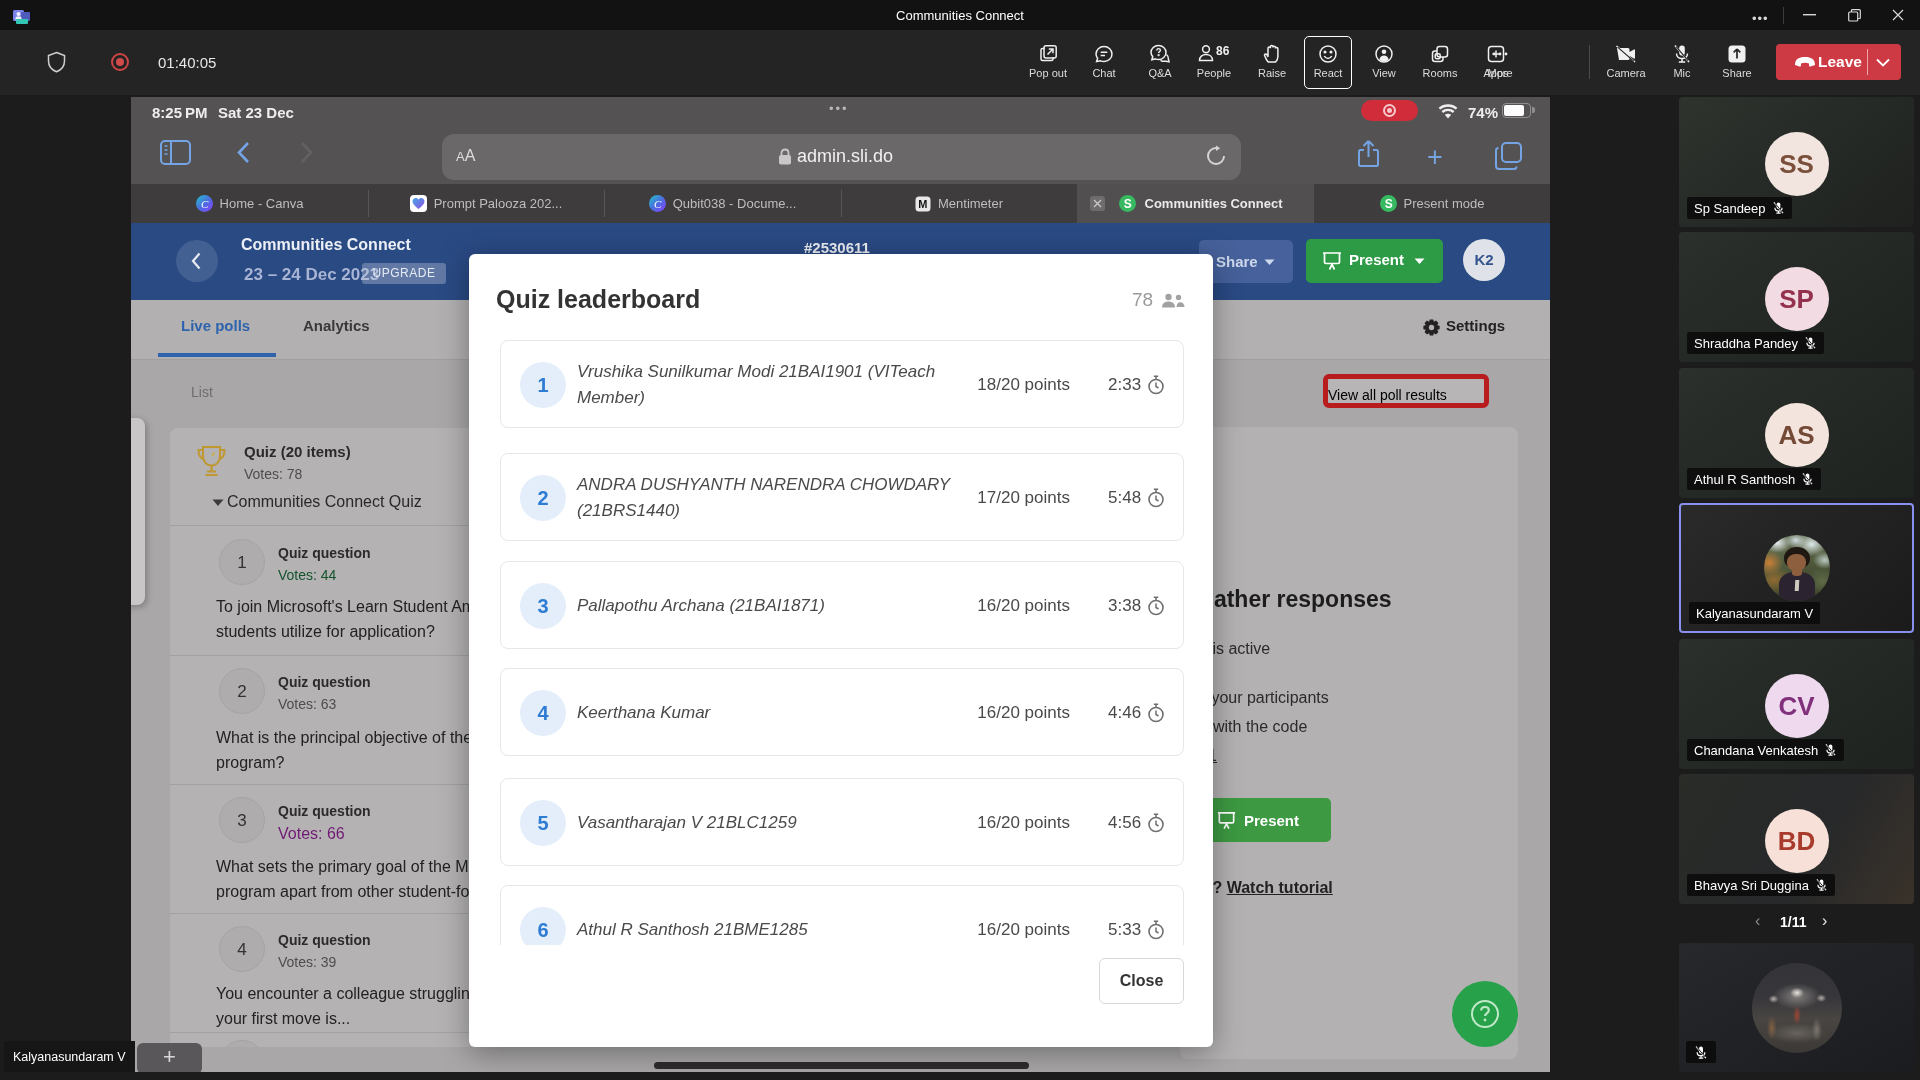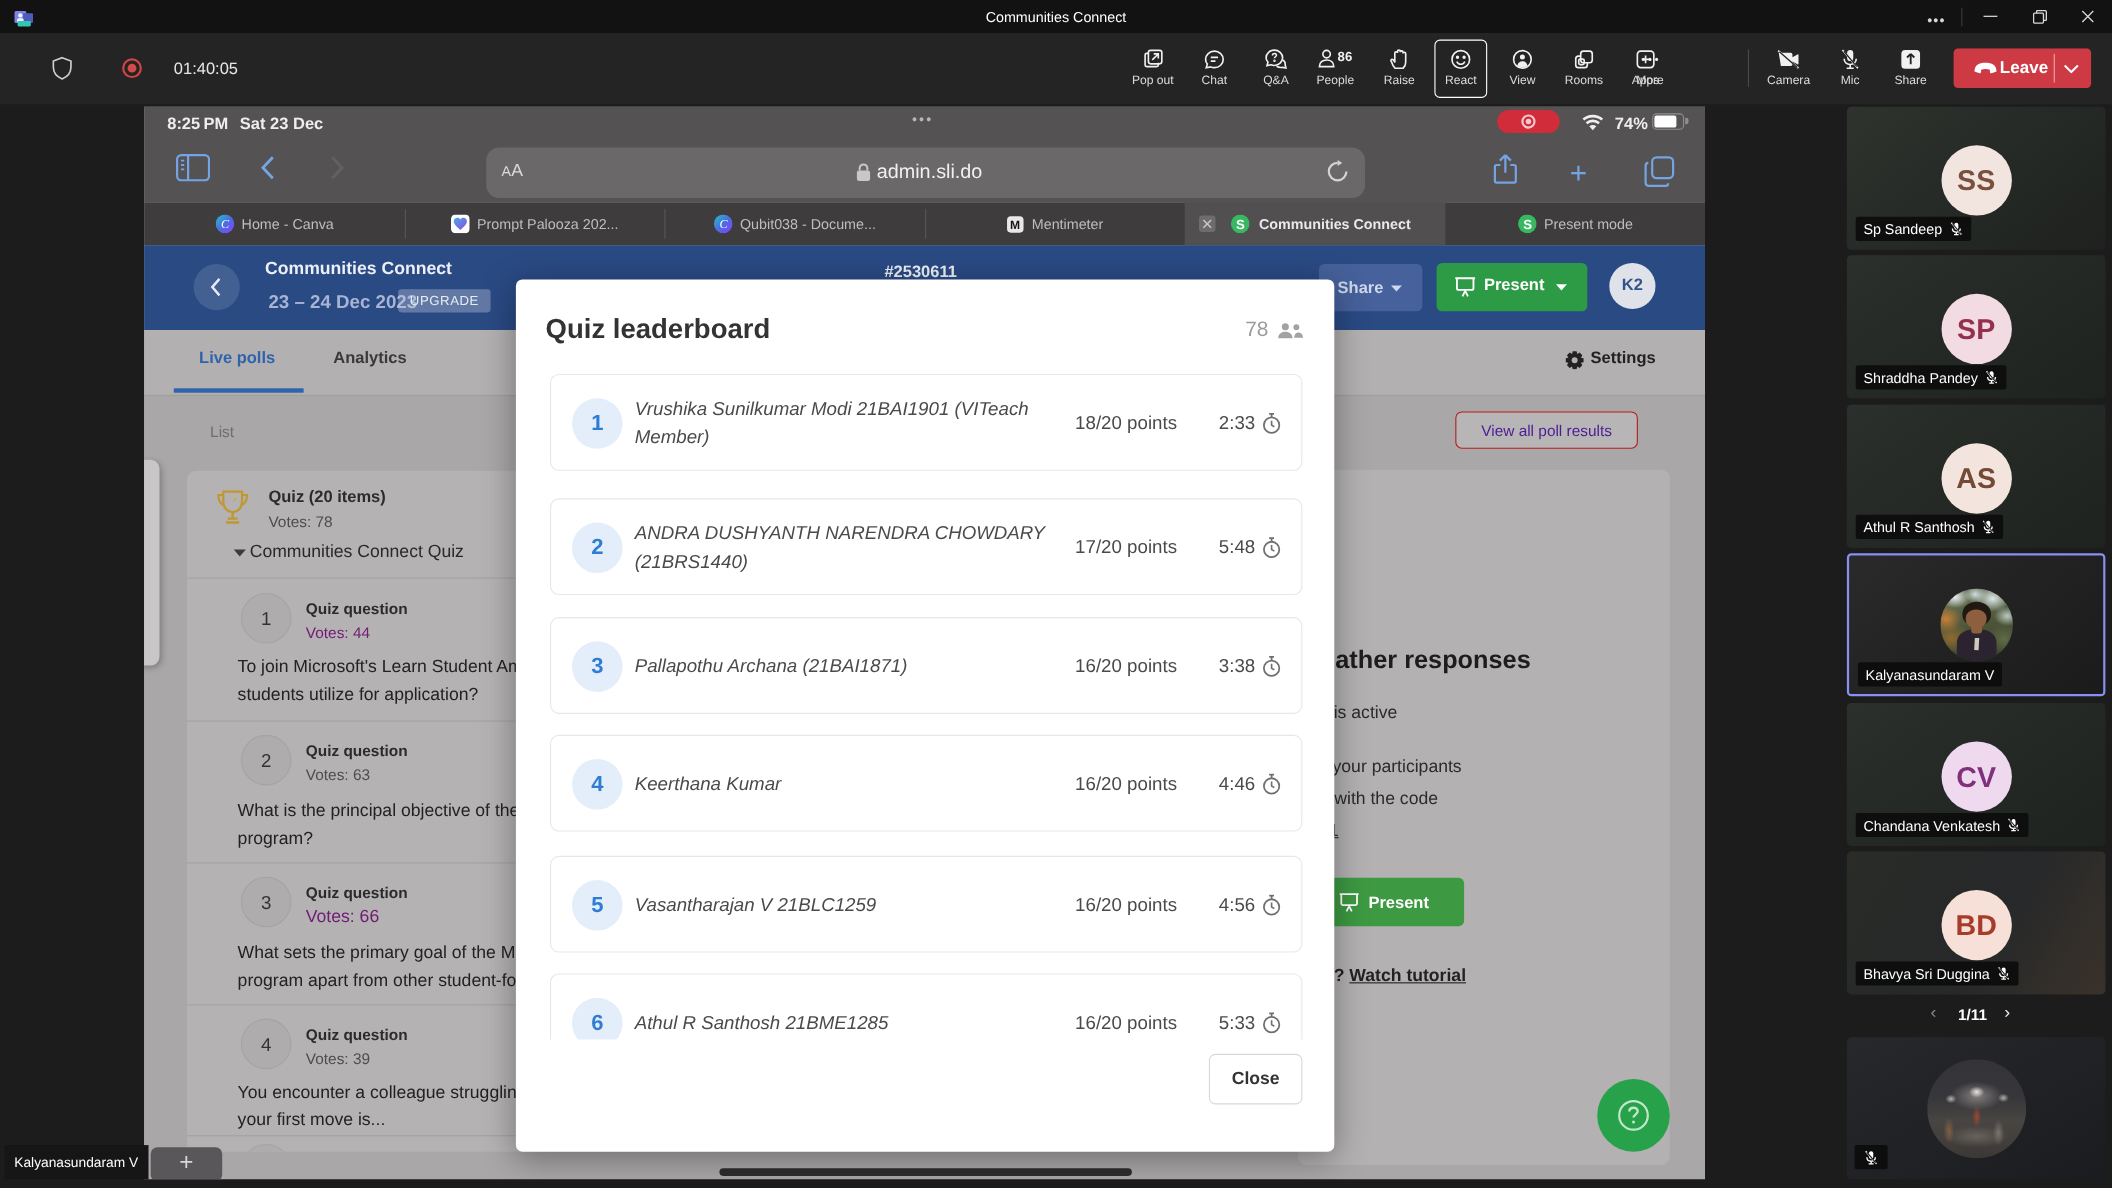--- a/index.html
+++ b/index.html
@@ -335,40 +335,40 @@
       <div class="abs" style="left:27px;top:53px;width:118px;height:4px;background:#2f64ad"></div>
       <div class="abs" style="left:172px;top:17px;color:#3a3839;font-size:15px;font-weight:bold">Analytics</div>
       <svg class="abs" style="left:1292px;top:19px" width="17" height="17" viewBox="0 0 17 17">
           <path d="M6.13 2.77 L6.75 0.39 L10.25 0.39 L10.87 2.77 L10.87 2.77 L13.00 1.53 L15.47 4.00 L14.23 6.13 L14.23 6.13 L16.61 6.75 L16.61 10.25 L14.23 10.87 L14.23 10.87 L15.47 13.00 L13.00 15.47 L10.87 14.23 L10.87 14.23 L10.25 16.61 L6.75 16.61 L6.13 14.23 L6.13 14.23 L4.00 15.47 L1.53 13.00 L2.77 10.87 L2.77 10.87 L0.39 10.25 L0.39 6.75 L2.77 6.13 L2.77 6.13 L1.53 4.00 L4.00 1.53 L6.13 2.77 Z" fill="#232122"></path>
           <circle cx="8.5" cy="8.5" r="2.7" fill="#b2b0b1"></circle>
         </svg>
       <div class="abs" style="left:1315px;top:17px;color:#232122;font-size:15px;font-weight:bold">Settings</div>
     </div>
     <div id="content">
       <div class="abs" style="left:60px;top:24px;color:#6f6d6e;font-size:14px">List</div>
-      <div class="abs" style="left:1192px;top:14px;width:166px;height:34px;background:#b7b5b6;border:1px solid #b91c1c;border-radius:6px;color:#4c1d95;font-size:14px;text-align:center;line-height:32px">View all poll results</div>
+      <div class="abs" style="left:1192px;top:14px;width:166px;height:34px;background:#b7b5b6;border:5px solid #b91c1c;border-radius:6px;color:#000000;font-size:14px;line-height:32px">View all poll results</div>
 
       <div class="abs" style="left:39px;top:68px;width:480px;height:619px;background:#b4b2b3;border-radius:8px 8px 0 0"></div>
       <div class="abs" style="left:39px;top:68px;width:480px;height:619px;overflow:hidden">
         <svg class="abs" style="left:25px;top:16px" width="33" height="35" viewBox="0 0 33 35" fill="none" stroke="#bf9832" stroke-width="2">
             <path d="M8 3 H25 V12 C25 17.5 21.5 21.5 16.5 21.5 C11.5 21.5 8 17.5 8 12 Z"></path>
             <path d="M8 6 H3.5 C3.5 11 5 14 8.5 15 M25 6 H29.5 C29.5 11 28 14 24.5 15"></path>
             <path d="M16.5 21.5 V27 M10.5 31 H22.5 M12 27.5 H21" stroke-width="2.2"></path>
             <path d="M19 8.5 C19 10 18 11 16.8 11.2" stroke-width="1.5" stroke="#cfa93c"></path>
           </svg>
         <div class="abs" style="left:74px;top:15px;color:#2c2a2b;font-size:15px;font-weight:bold">Quiz (20 items)</div>
         <div class="abs" style="left:74px;top:38px;color:#4e4c4d;font-size:14px">Votes: 78</div>
         <svg class="abs" style="left:42px;top:71px" width="12" height="8" viewBox="0 0 12 8">
             <path d="M0.5 0.5 L6 7 L11.5 0.5" fill="#3c3a3b"></path>
           </svg>
         <div class="abs" style="left:57px;top:65px;color:#2a2829;font-size:16px">Communities Connect Quiz</div>
         <div class="abs" style="left:0;top:97px;width:480px;height:1px;background:#a3a1a2"></div>
         <div class="abs" style="left:49px;top:111px;width:46px;height:46px;border-radius:50%;background:#aeacad;border:1px solid #a5a3a4;color:#333132;font-size:17px;text-align:center;line-height:46px">1</div>
         <div class="abs" style="left:108px;top:117px;color:#2c2a2b;font-size:14px;font-weight:bold">Quiz question</div>
-        <div class="abs" style="left:108px;top:139px;color:#701a75;font-size:14px">Votes: 44</div>
+        <div class="abs" style="left:108px;top:139px;color:#14532d;font-size:14px">Votes: 44</div>
         <div class="abs" style="left:46px;top:166px;color:#232122;font-size:16px;line-height:25px;white-space:nowrap">To join Microsoft's Learn Student Ambassad<br>students utilize for application?</div>
         <div class="abs" style="left:0;top:227px;width:480px;height:1px;background:#a3a1a2"></div>
         <div class="abs" style="left:49px;top:240px;width:46px;height:46px;border-radius:50%;background:#aeacad;border:1px solid #a5a3a4;color:#333132;font-size:17px;text-align:center;line-height:46px">2</div>
         <div class="abs" style="left:108px;top:246px;color:#2c2a2b;font-size:14px;font-weight:bold">Quiz question</div>
         <div class="abs" style="left:108px;top:268px;color:#4e4c4d;font-size:14px">Votes: 63</div>
         <div class="abs" style="left:46px;top:297px;color:#232122;font-size:16px;line-height:25px;white-space:nowrap">What is the principal objective of the Micros<br>program?</div>
         <div class="abs" style="left:0;top:356px;width:480px;height:1px;background:#a3a1a2"></div>
         <div class="abs" style="left:49px;top:369px;width:46px;height:46px;border-radius:50%;background:#aeacad;border:1px solid #a5a3a4;color:#333132;font-size:17px;text-align:center;line-height:46px">3</div>
         <div class="abs" style="left:108px;top:375px;color:#2c2a2b;font-size:14px;font-weight:bold">Quiz question</div>
         <div class="abs" style="left:108px;top:397px;color:#701a75;font-size:16px">Votes: 66</div>

